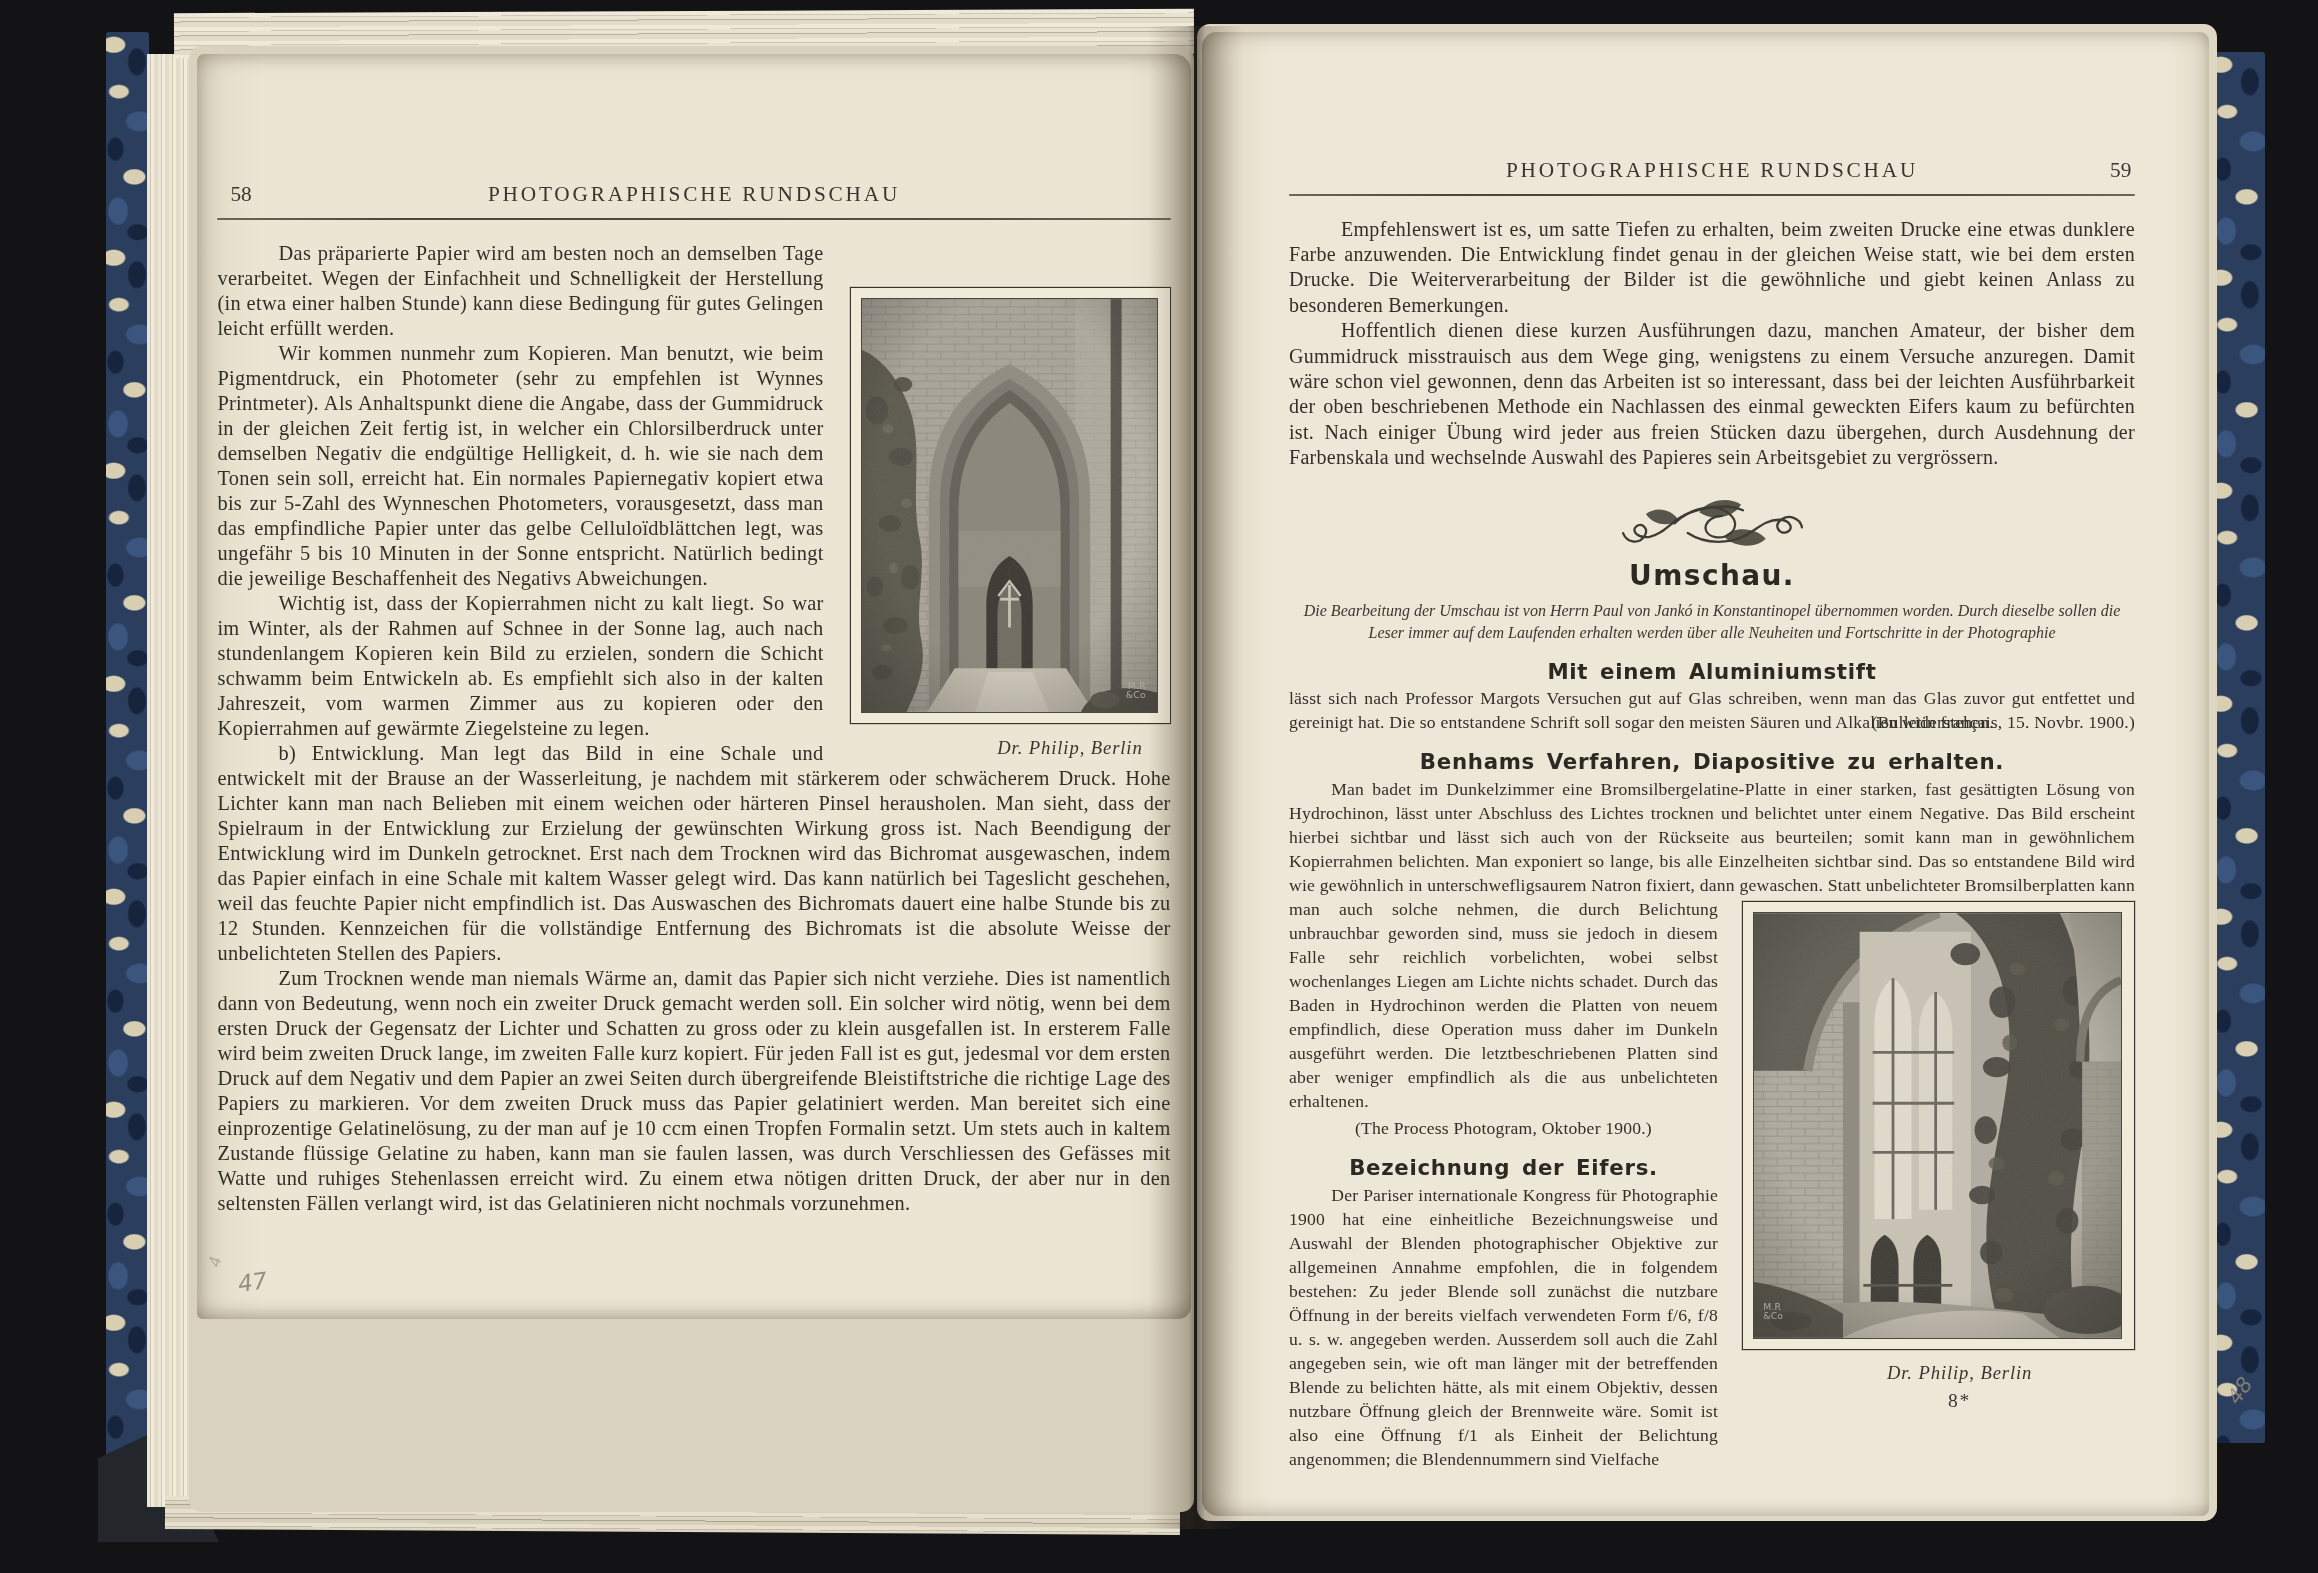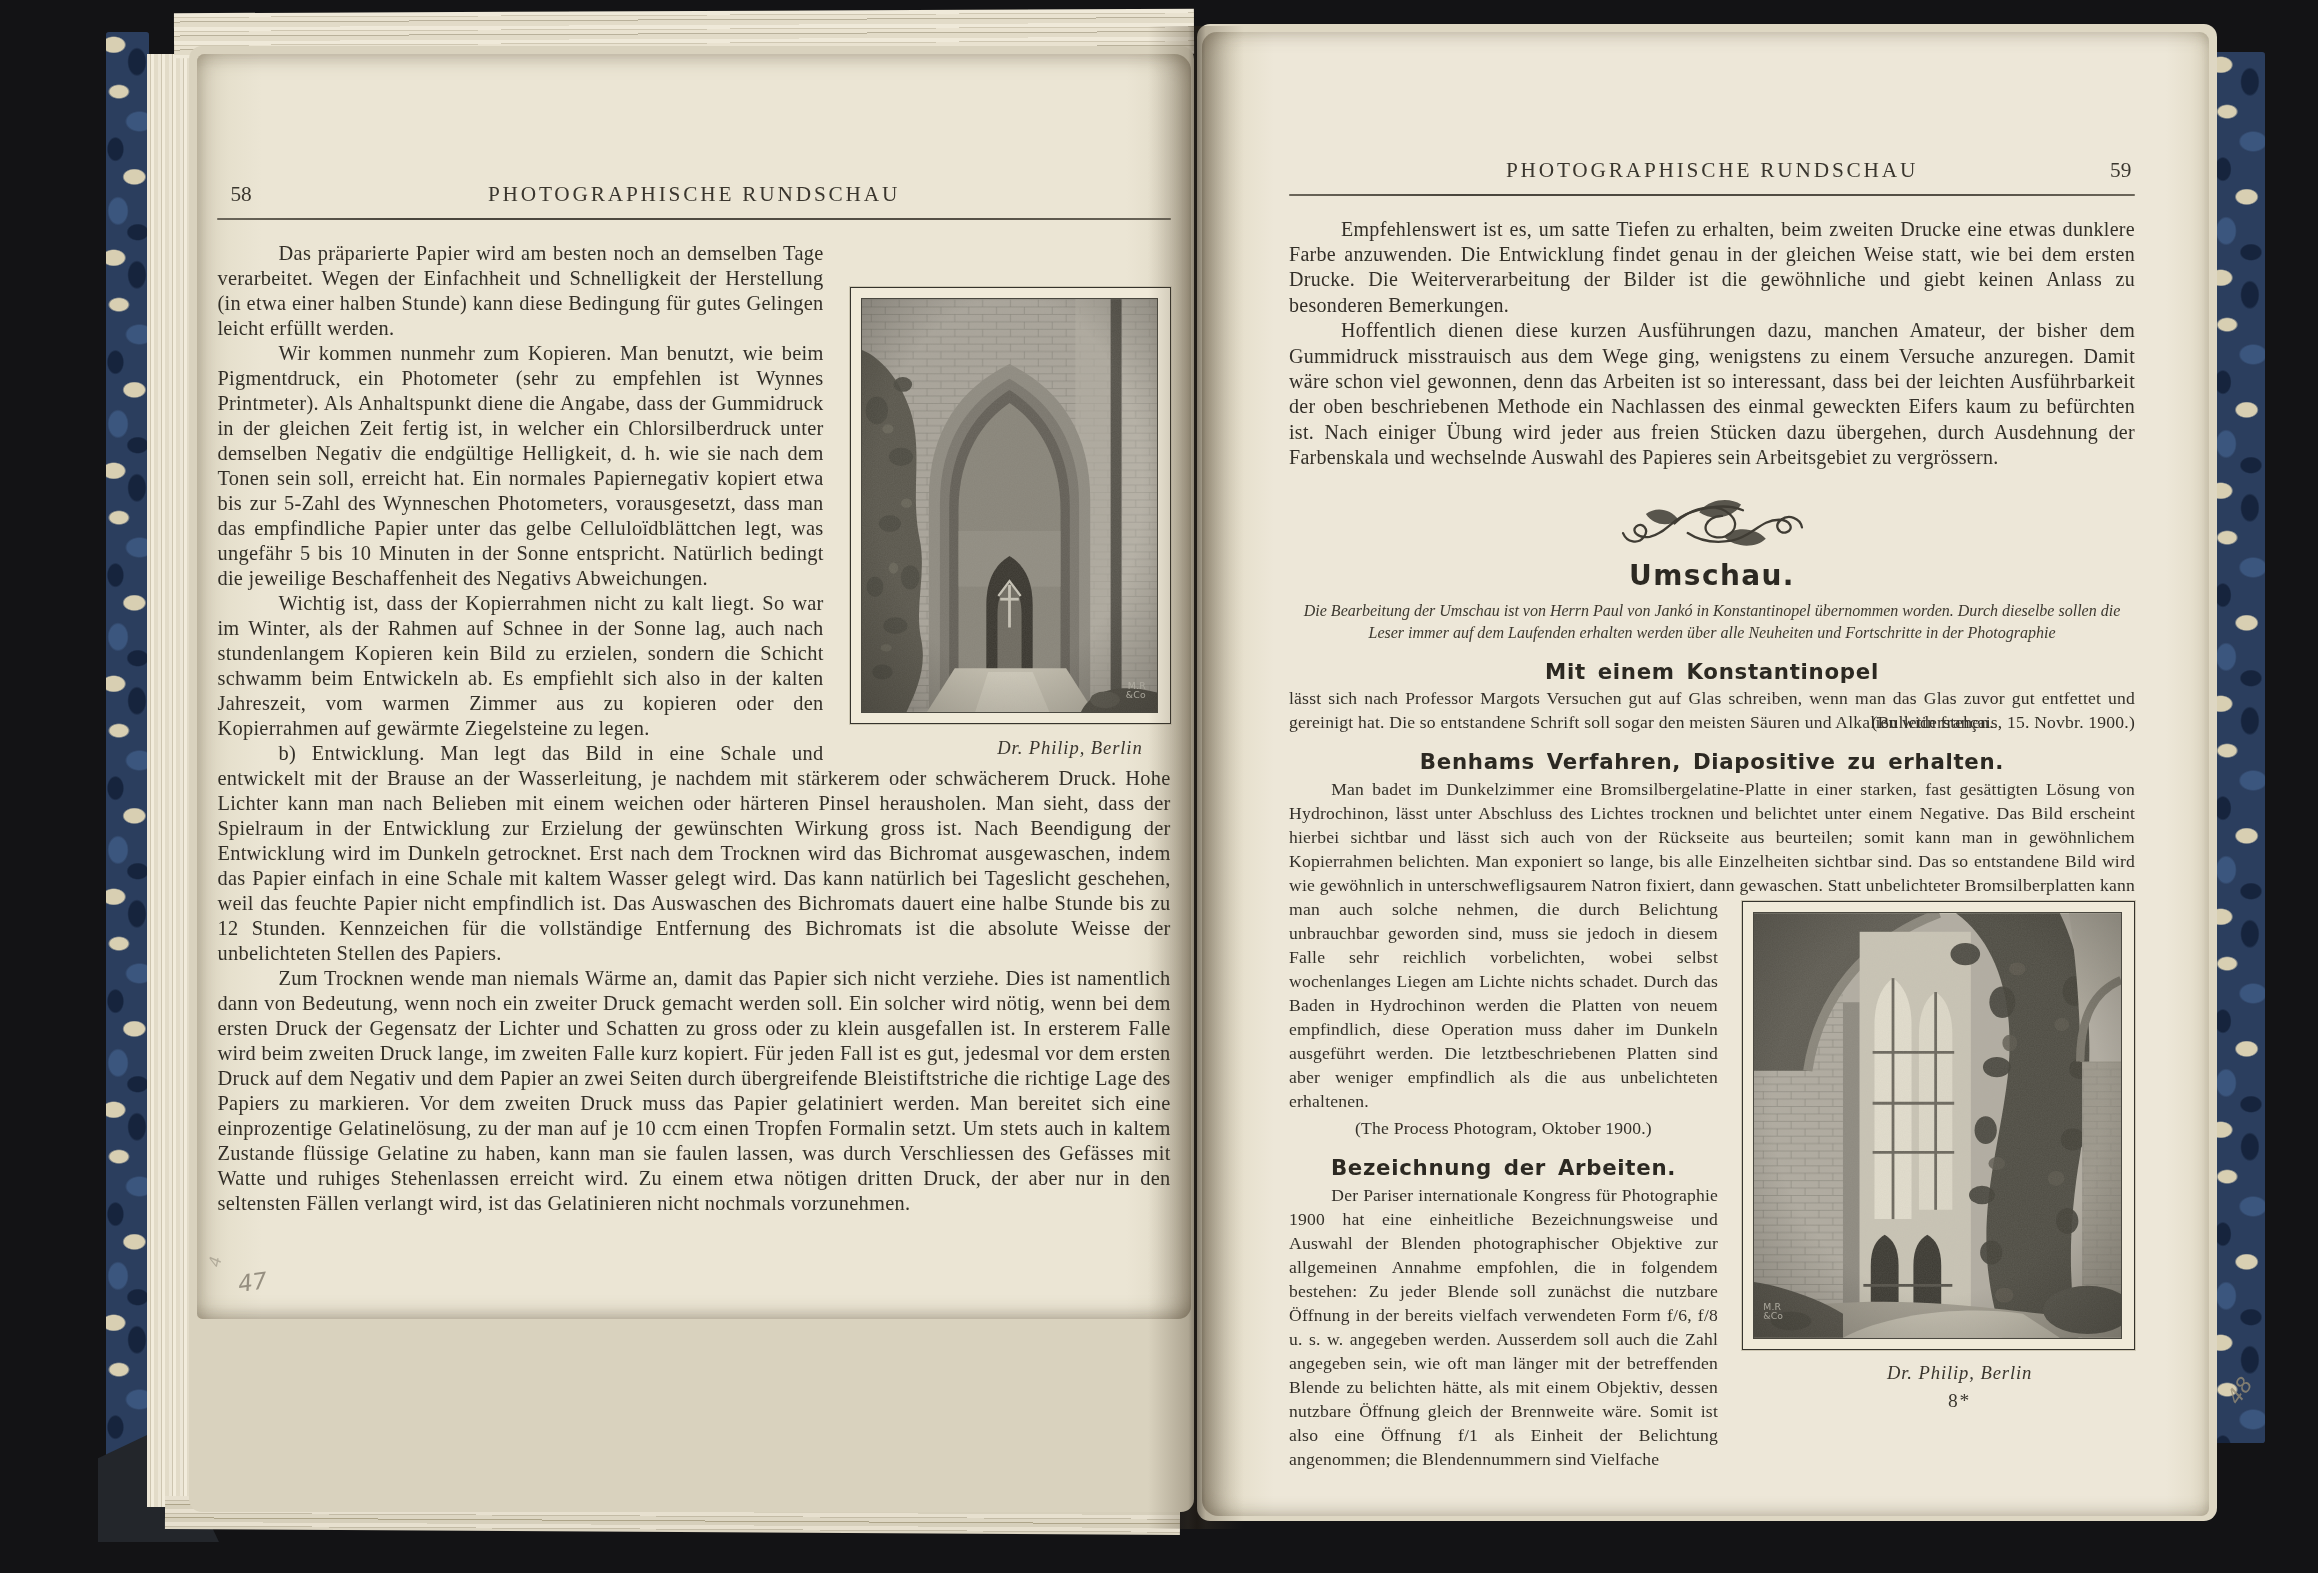--- a/index.html
+++ b/index.html
@@ -211,21 +211,21 @@
           <path d="M86,18 C96,4 118,2 130,10 C122,24 100,28 86,18 Z"></path>
           <path d="M112,44 C124,56 146,56 156,46 C146,34 122,32 112,44 Z"></path>
           <path d="M64,26 C56,14 40,12 30,20 C38,32 54,34 64,26 Z"></path>
         </g>
       </svg>
 
       <h2 class="umschau-title">Umschau.</h2>
       <p class="editor-note">Die Bearbeitung der Umschau ist von Herrn Paul von Jankó in Konstantinopel übernommen worden.  Durch dieselbe sollen die Leser immer auf dem Laufenden erhalten werden über alle Neuheiten und Fortschritte in der Photographie</p>
 
       <div class="body-flow" style="margin-top:5.6px;">
-        <h3 class="subhead">Mit einem Konstantinopel</h3>
+        <h3 class="subhead">Mit einem Aluminiumstift</h3>
         <p class="small-body">lässt sich nach Professor Margots Versuchen gut auf Glas schreiben, wenn man das Glas zuvor gut entfettet und gereinigt hat.  Die so entstandene Schrift soll sogar den meisten Säuren und Alkalien widerstehen.</p>
         <p class="small-body source-right">(Bulletin français, 15. Novbr. 1900.)</p>
 
         <h3 class="subhead">Benhams Verfahren, Diapositive zu erhalten.</h3>
         <p class="small-body ind"><span>Man badet im Dunkelzimmer eine Bromsilbergelatine-Platte in einer starken, fast gesättigten Lösung von Hydrochinon, lässt unter Abschluss des Lichtes trocknen und belichtet unter einem Negative. Das Bild erscheint hierbei sichtbar und lässt sich auch von der Rückseite aus beurteilen; somit kann man in gewöhnlichem Kopierrahmen belichten.  Man exponiert so lange, bis alle Einzelheiten sichtbar sind.  Das so entstandene Bild wird wie gewöhnlich in unterschwefligsaurem Natron fixiert, dann gewaschen.  Statt unbelichteter Bromsilberplatten kann man auch solche nehmen, die durch Belichtung</span>
           <span class="fig fig-right" style="display:block;">
             <span class="photo-frame" style="display:block;">
 
               <svg width="367" height="425" viewBox="0 0 396 458" role="img" style="font-size:19px">
                 <defs>
@@ -293,21 +293,21 @@
                 <text x="10" y="428" font-family="DejaVu Sans, sans-serif" font-size="10" fill="#d8d4c7"><tspan>M.R</tspan><tspan x="10" dy="10">&amp;Co</tspan></text>
                 <rect width="396" height="458" filter="url(#grainR)" opacity=".26"></rect>
                 <rect width="396" height="458" fill="url(#vigR)"></rect>
               </svg>
             </span>
             <span class="caption cap-right">Dr. Philip, Berlin</span>
             <span class="sig-mark">8*</span>
           </span><span>unbrauchbar geworden sind, muss sie jedoch in diesem Falle sehr reichlich vorbelichten, wobei selbst wochenlanges Liegen am Lichte nichts schadet.  Durch das Baden in Hydrochinon werden die Platten von neuem empfindlich, diese Operation muss daher im Dunkeln ausgeführt werden.  Die letztbeschriebenen Platten sind aber weniger empfindlich als die aus unbelichteten erhaltenen.</span></p>
         <p class="small-body source-center">(The Process Photogram, Oktober 1900.)</p>
 
-        <h3 class="subhead">Bezeichnung der Arbeiten.</h3>
+        <h3 class="subhead">Bezeichnung der Eifers.</h3>
         <p class="small-body ind">Der Pariser internationale Kongress für Photographie 1900 hat eine einheitliche Bezeichnungsweise und Auswahl der Blenden photographischer Objektive zur allgemeinen Annahme empfohlen, die in folgendem bestehen: Zu jeder Blende soll zunächst die nutzbare Öffnung in der bereits vielfach verwendeten Form f/6, f/8 u. s. w. angegeben werden. Ausserdem soll auch die Zahl angegeben sein, wie oft man länger mit der betreffenden Blende zu belichten hätte, als mit einem Objektiv, dessen nutzbare Öffnung gleich der Brennweite wäre.  Somit ist also eine Öffnung f/1 als Einheit der Belichtung angenommen; die Blendennummern sind Vielfache</p>
       </div>
     </div>
   </div>
 
   <span id="pencil-48">48</span>
   <div id="gutter"></div>
 </div>
 
 

